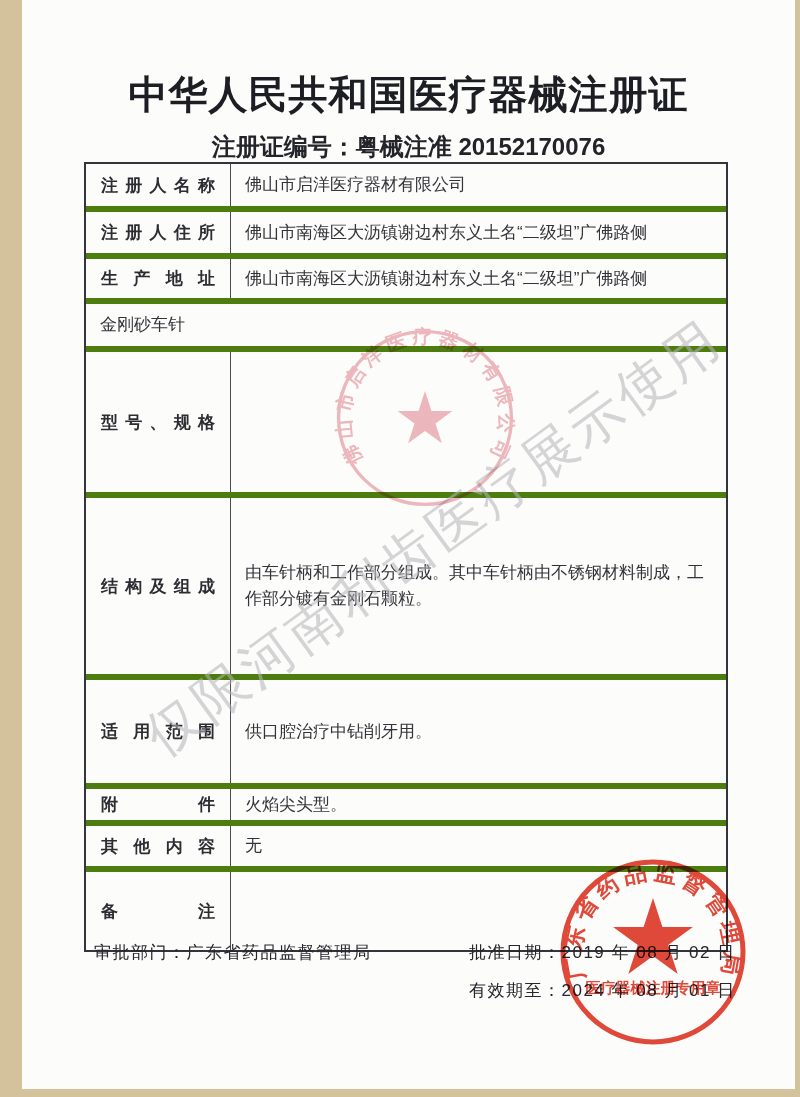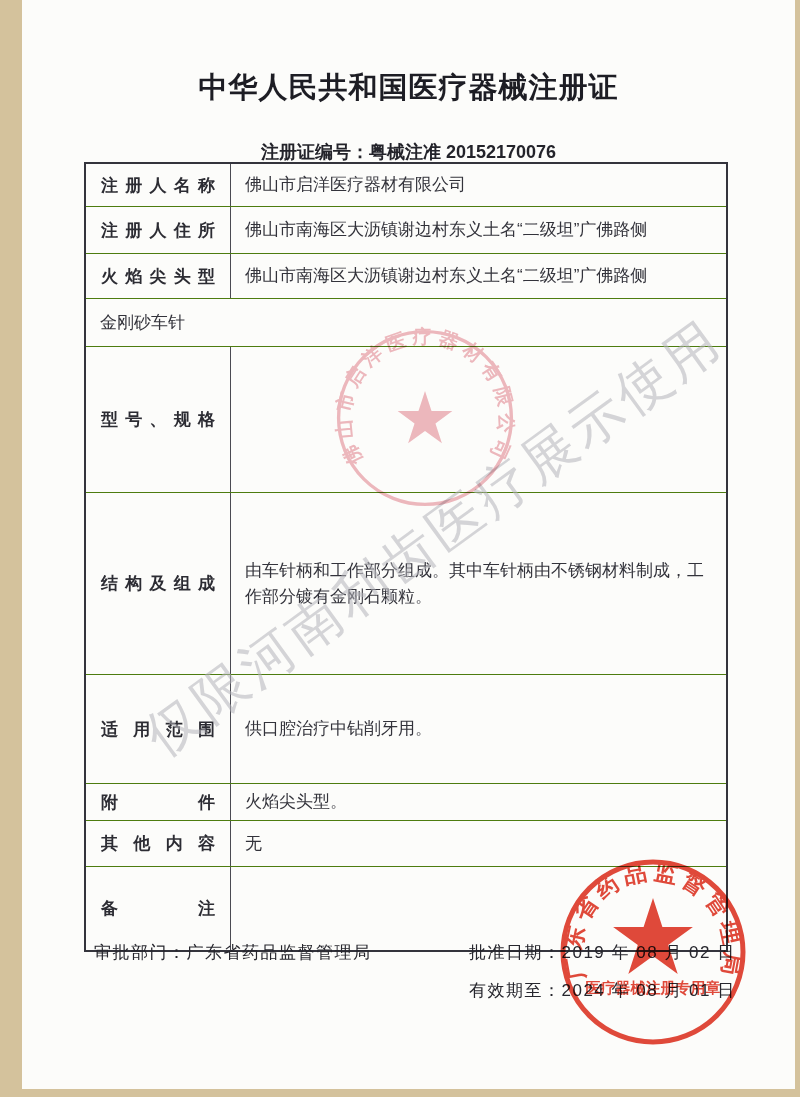--- a/index.html
+++ b/index.html
@@ -8,32 +8,32 @@
     background:#d4c29c; overflow:hidden;
     font-family:"Liberation Sans", sans-serif;
     color:#2c2c33;
   }
   .paper {
     position:absolute; left:22px; top:0; width:773px; height:1089px;
     background:#fcfcfa;
   }
   .title {
     position:absolute; top:68px; left:0; width:100%;
-    text-align:center; font-size:29px; font-weight:bold;
+    text-align:center; font-size:39px; font-weight:bold;
     letter-spacing:1px; color:#1d1d24;
   }
   .regno {
     position:absolute; top:131px; left:0; width:100%;
-    text-align:center; font-size:18px; font-weight:bold; color:#23232a;margin-top:9px;
+    text-align:center; font-size:24px; font-weight:bold; color:#23232a;
   }
   .cert-table {
     position:absolute; left:62px; top:162px; width:640px;
     border:2px solid #34343c; background:transparent;
   }
-  .row { display:flex; box-sizing:border-box; border-top:1px solid #4d7c0f; }
+  .row { display:flex; box-sizing:border-box; border-top:6px solid #4d7c0f; }
   .row:first-child { border-top:none; }
   .r1{height:42px}.r2{height:47px}.r3{height:45px}.r4{height:48px}
   .r5{height:146px}.r6{height:182px}.r7{height:109px}.r8{height:37px}
   .r9{height:46px}.r10{height:84px}
   .lbl {
     width:114px; flex:0 0 114px; border-right:1px solid #4a4a52;
     display:flex; align-items:center; padding:0 15px;
     font-weight:bold; font-size:17px; box-sizing:content-box;
   }
   .lbl span { display:inline-block; width:100%; text-align:justify; text-align-last:justify; }
@@ -77,21 +77,21 @@
     <div class="row r2">
       <div class="lbl">
           <span>注册人住所</span>
         </div>
       <div class="val">
           <span>佛山市南海区大沥镇谢边村东义土名“二级坦”广佛路侧</span>
         </div>
     </div>
     <div class="row r3">
       <div class="lbl">
-          <span>火焰尖头型</span>
+          <span>生产地址</span>
         </div>
       <div class="val">
           <span>佛山市南海区大沥镇谢边村东义土名“二级坦”广佛路侧</span>
         </div>
     </div>
     <div class="row r4">
       <div class="val">
           <span>金刚砂车针</span>
         </div>
     </div>

